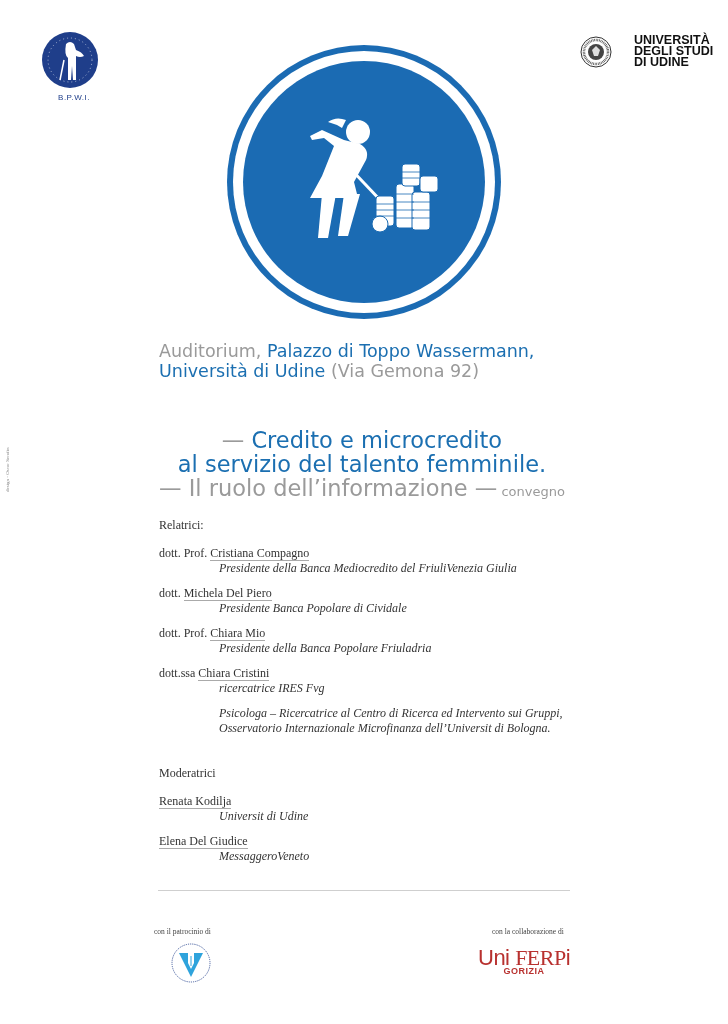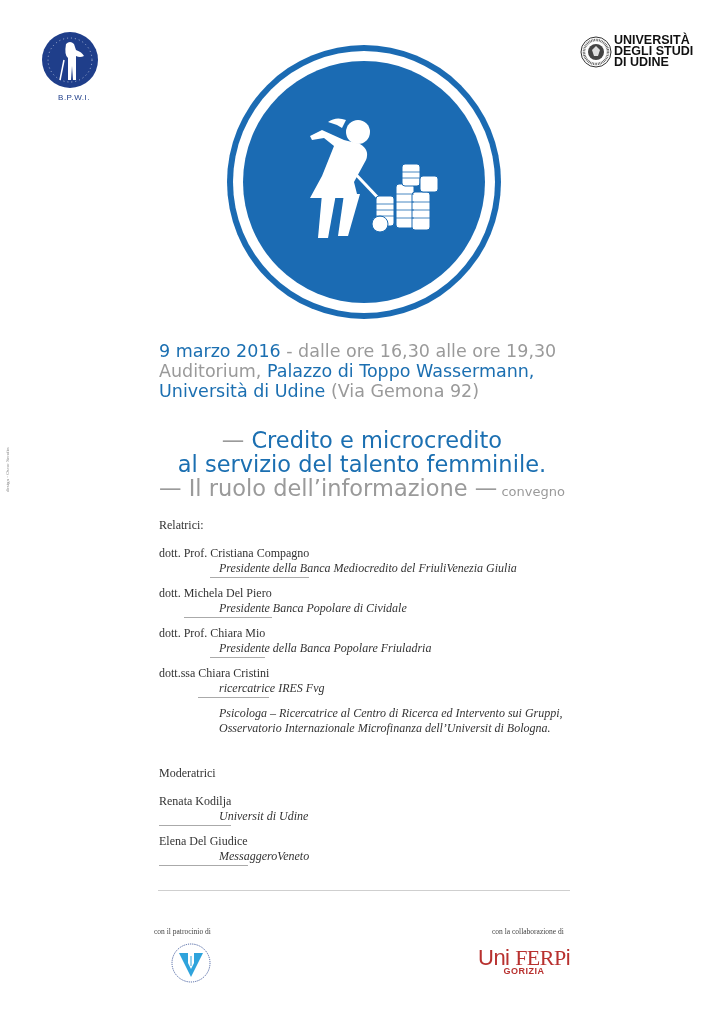--- a/index.html
+++ b/index.html
@@ -2,21 +2,21 @@
 <html><head>
 <meta charset="utf-8">
 <style>
   html, body { margin:0; padding:0; background:#ffffff; }
   body { width:728px; height:1024px; position:relative; overflow:hidden; font-family:"DejaVu Sans", sans-serif; }
   .abs { position:absolute; }
 
   
   .bpwi-logo { left:40px; top:30px; width:60px; height:60px; }
   .bpwi-label { left:44px; top:93px; width:60px; text-align:center; font-family:"Liberation Sans", sans-serif; font-size:8px; color:#1f3e8a; letter-spacing:0.5px; }
-  .uniud { left:580px; top:35px; display:flex; align-items:flex-end; gap:2px; }
+  .uniud { left:580px; top:35px; display:flex; align-items:flex-end; gap:22px; }
   .uniud-seal { width:32px; height:32px; }
   .uniud-text { font-family:"Liberation Sans", sans-serif; font-weight:bold; font-size:12.5px; line-height:11px; color:#111; }
   .uniud-text div { white-space:nowrap; }
 
   .hero { left:226px; top:44px; width:276px; height:276px; }
 
   
   .details { left:159px; top:341px; font-family:"DejaVu Sans", sans-serif; font-size:17.5px; line-height:20px; }
   .blue { color:#1b6fb1; }
   .grey { color:#9a9a9a; }
@@ -25,21 +25,21 @@
   .title { left:159px; top:428px; font-family:"DejaVu Sans", sans-serif; font-size:22.5px; line-height:24px;text-align:center; }
   .title .line { white-space:nowrap; }
   .title .small { font-size:13px;margin-top:26px; }
 
   
   .serif { font-family:"Liberation Serif", serif; color:#333; }
   .relatrici { left:159px; top:518px; font-size:12px; }
   .speakers { left:159px; top:546px; width:460px; }
   .speaker { margin-bottom:10px; }
   .sp-name-line { font-size:12px; line-height:15px; white-space:nowrap; }
-  .sp-name { border-bottom:1px solid #aaa; padding-bottom:17px; }
+  .sp-name { border-bottom:1px solid #aaa; padding-bottom:0; }
   .sp-role { font-style:italic; font-size:12px; line-height:15px; margin-left:60px; white-space:nowrap; }
 
   .moder-label { left:159px; top:766px; font-size:12px; }
   .moderators { left:159px; top:794px; width:400px; }
 
   .rule { left:158px; top:890px; width:412px; height:1px; background:#cfcfcf; }
 
   .patrocinio { left:154px; top:927px; font-size:7.5px; color:#444; }
   .collab { left:492px; top:927px; font-size:7.5px; color:#444; }
   .ordine-logo { left:170px; top:942px; width:42px; height:42px; }
@@ -114,23 +114,20 @@
         <line x1="186" y1="166" x2="204" y2="166"></line>
         <line x1="186" y1="174" x2="204" y2="174"></line>
       <line x1="176" y1="128" x2="194" y2="128"></line>
         <line x1="176" y1="134" x2="194" y2="134"></line>
     </g>
   </svg>
 </div>
 
 <div class="abs details">
   <div class="line">
-    <span class="blue">9 marzo  2016</span><span class="grey"> - dalle ore 16,30 alle ore 19,30</span>
-  </div>
-  <div class="line">
     <span class="grey">Auditorium, </span><span class="blue">Palazzo di Toppo Wassermann,</span>
   </div>
   <div class="line">
     <span class="blue">Università di Udine</span><span class="grey"> (Via Gemona 92)</span>
   </div>
 </div>
 
 <div class="abs title">
   <div class="line">
     <span class="grey">— </span><span class="blue">Credito e microcredito</span>

